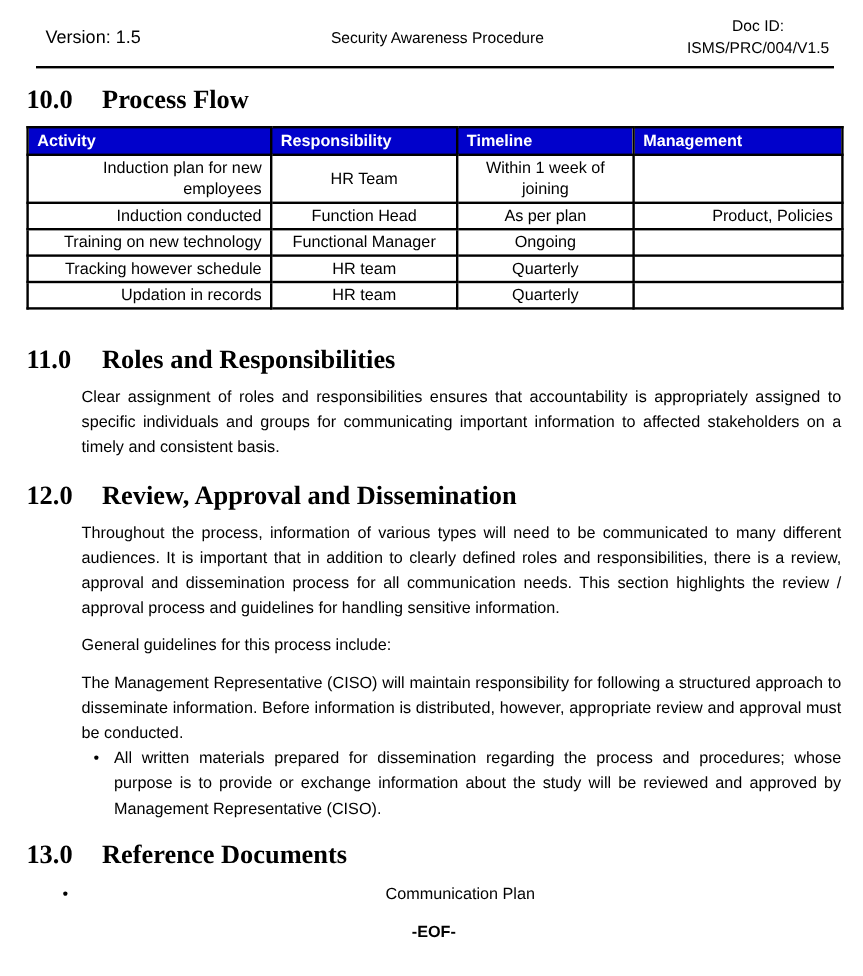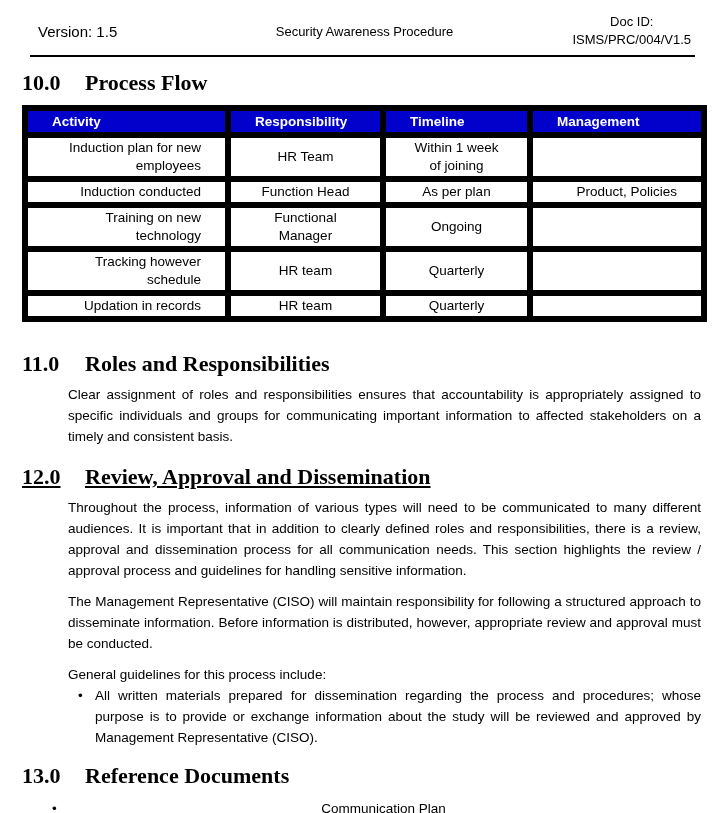--- a/index.html
+++ b/index.html
@@ -58,34 +58,34 @@
     font-size: 22px;
     line-height: 24px;
     gap: 17px;
   }
   .sec-heading .sec-num {
     width: 46px;
     flex: none;
   }
   .h10 { margin: 14px 0 10px 0; }
   .h11 { margin: 30px 0 8px 0; }
-  .h12 { margin: 18px 0 8px 0; text-decoration: underline; }
+  .h12 { margin: 18px 0 8px 0; }
   .h13 { margin: 16px 0 10px 0; align-items: flex-end; }
 
   
   table.process-table {
     width: 679px;
     border-collapse: collapse;
     border: 2px solid #000000;
     table-layout: fixed;
     font-size: 13.5px;
   }
   table.process-table td, table.process-table th {
-    border: 6px solid #000000;
-    padding: 1px 24px;
+    border: 2px solid #000000;
+    padding: 1px 7px;
     line-height: 18px;
     vertical-align: middle;
     overflow: hidden;
   }
   table.process-table th {
     background: #0101CB;
     color: #ffffff;
     text-align: left;
     font-weight: bold;
     height: 19px;
@@ -205,22 +205,22 @@
     <span class="sec-num">11.0</span>
     <span>Roles and Responsibilities</span>
   </div>
   <p class="body-para">Clear assignment of roles and responsibilities ensures that accountability is appropriately assigned to specific individuals and groups for communicating important information to affected stakeholders on a timely and consistent basis.</p>
 
   <div class="sec-heading h12">
     <span class="sec-num">12.0</span>
     <span>Review, Approval and Dissemination</span>
   </div>
   <p class="body-para">Throughout the process, information of various types will need to be communicated to many different audiences. It is important that in addition to clearly defined roles and responsibilities, there is a review, approval and dissemination process for all communication needs. This section highlights the review / approval process and guidelines for handling sensitive information.</p>
+  <p class="body-para intro-gap">General guidelines for this process include:</p>
   <p class="body-para para-gap">The Management Representative (CISO) will maintain responsibility for following a structured approach to disseminate information. Before information is distributed, however, appropriate review and approval must be conducted.</p>
-  <p class="body-para intro-gap">General guidelines for this process include:</p>
   <div class="bullet bullet-12">
     <span class="dot">•</span>
     <span class="b-text">All written materials prepared for dissemination regarding the process and procedures; whose purpose is to provide or exchange information about the study will be reviewed and approved by Management Representative (CISO).</span>
   </div>
 
   <div class="sec-heading h13">
     <span class="sec-num">13.0</span>
     <span>Reference Documents</span>
   </div>
   <div class="bullet bullet-13">

